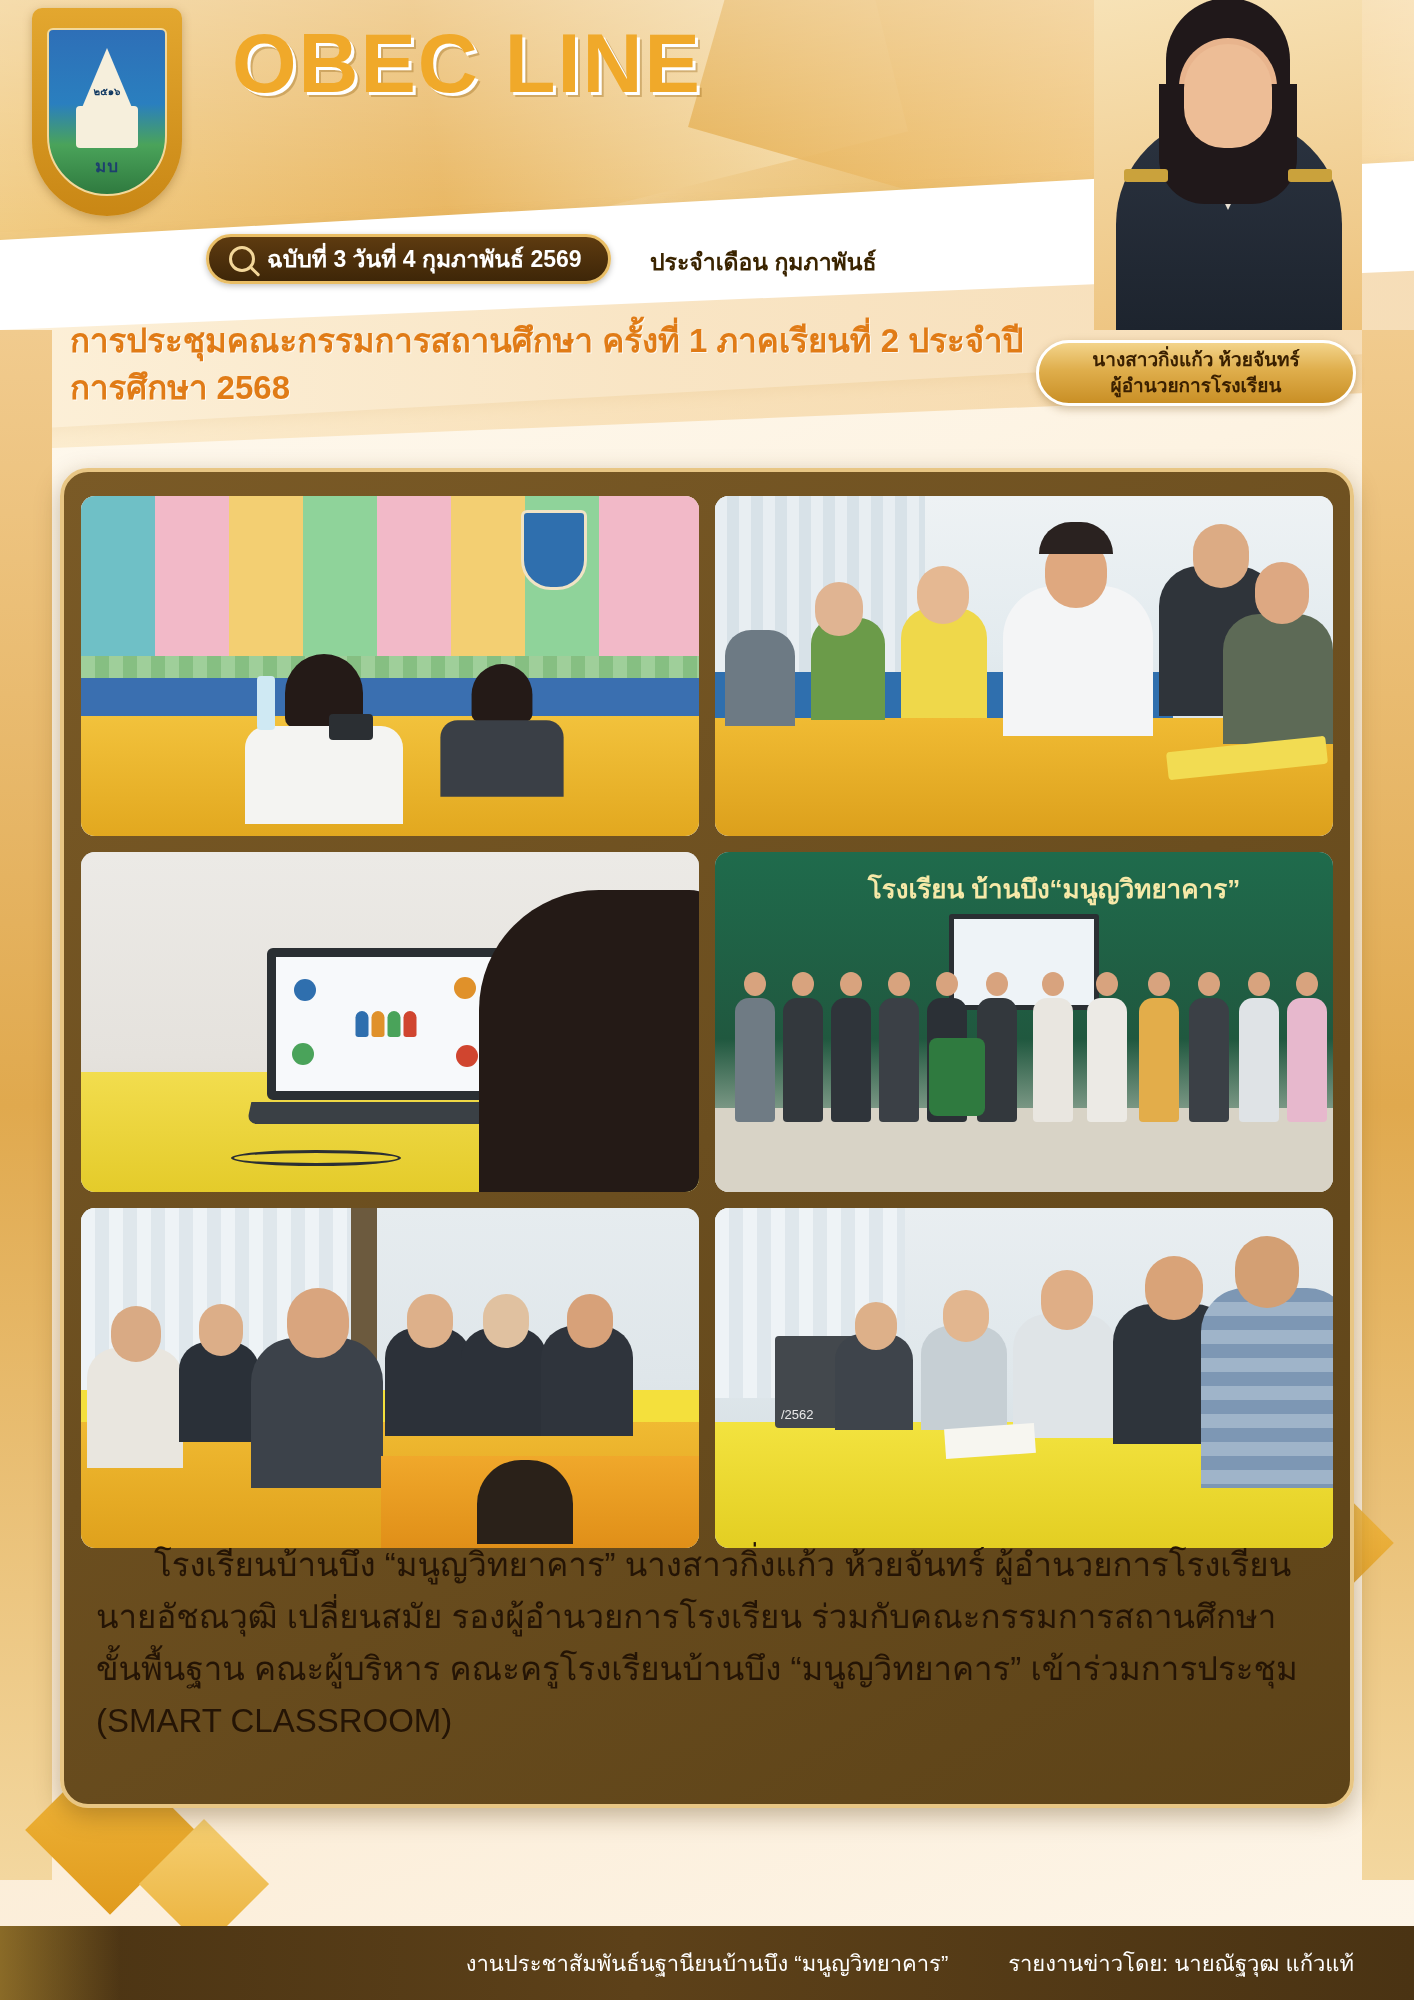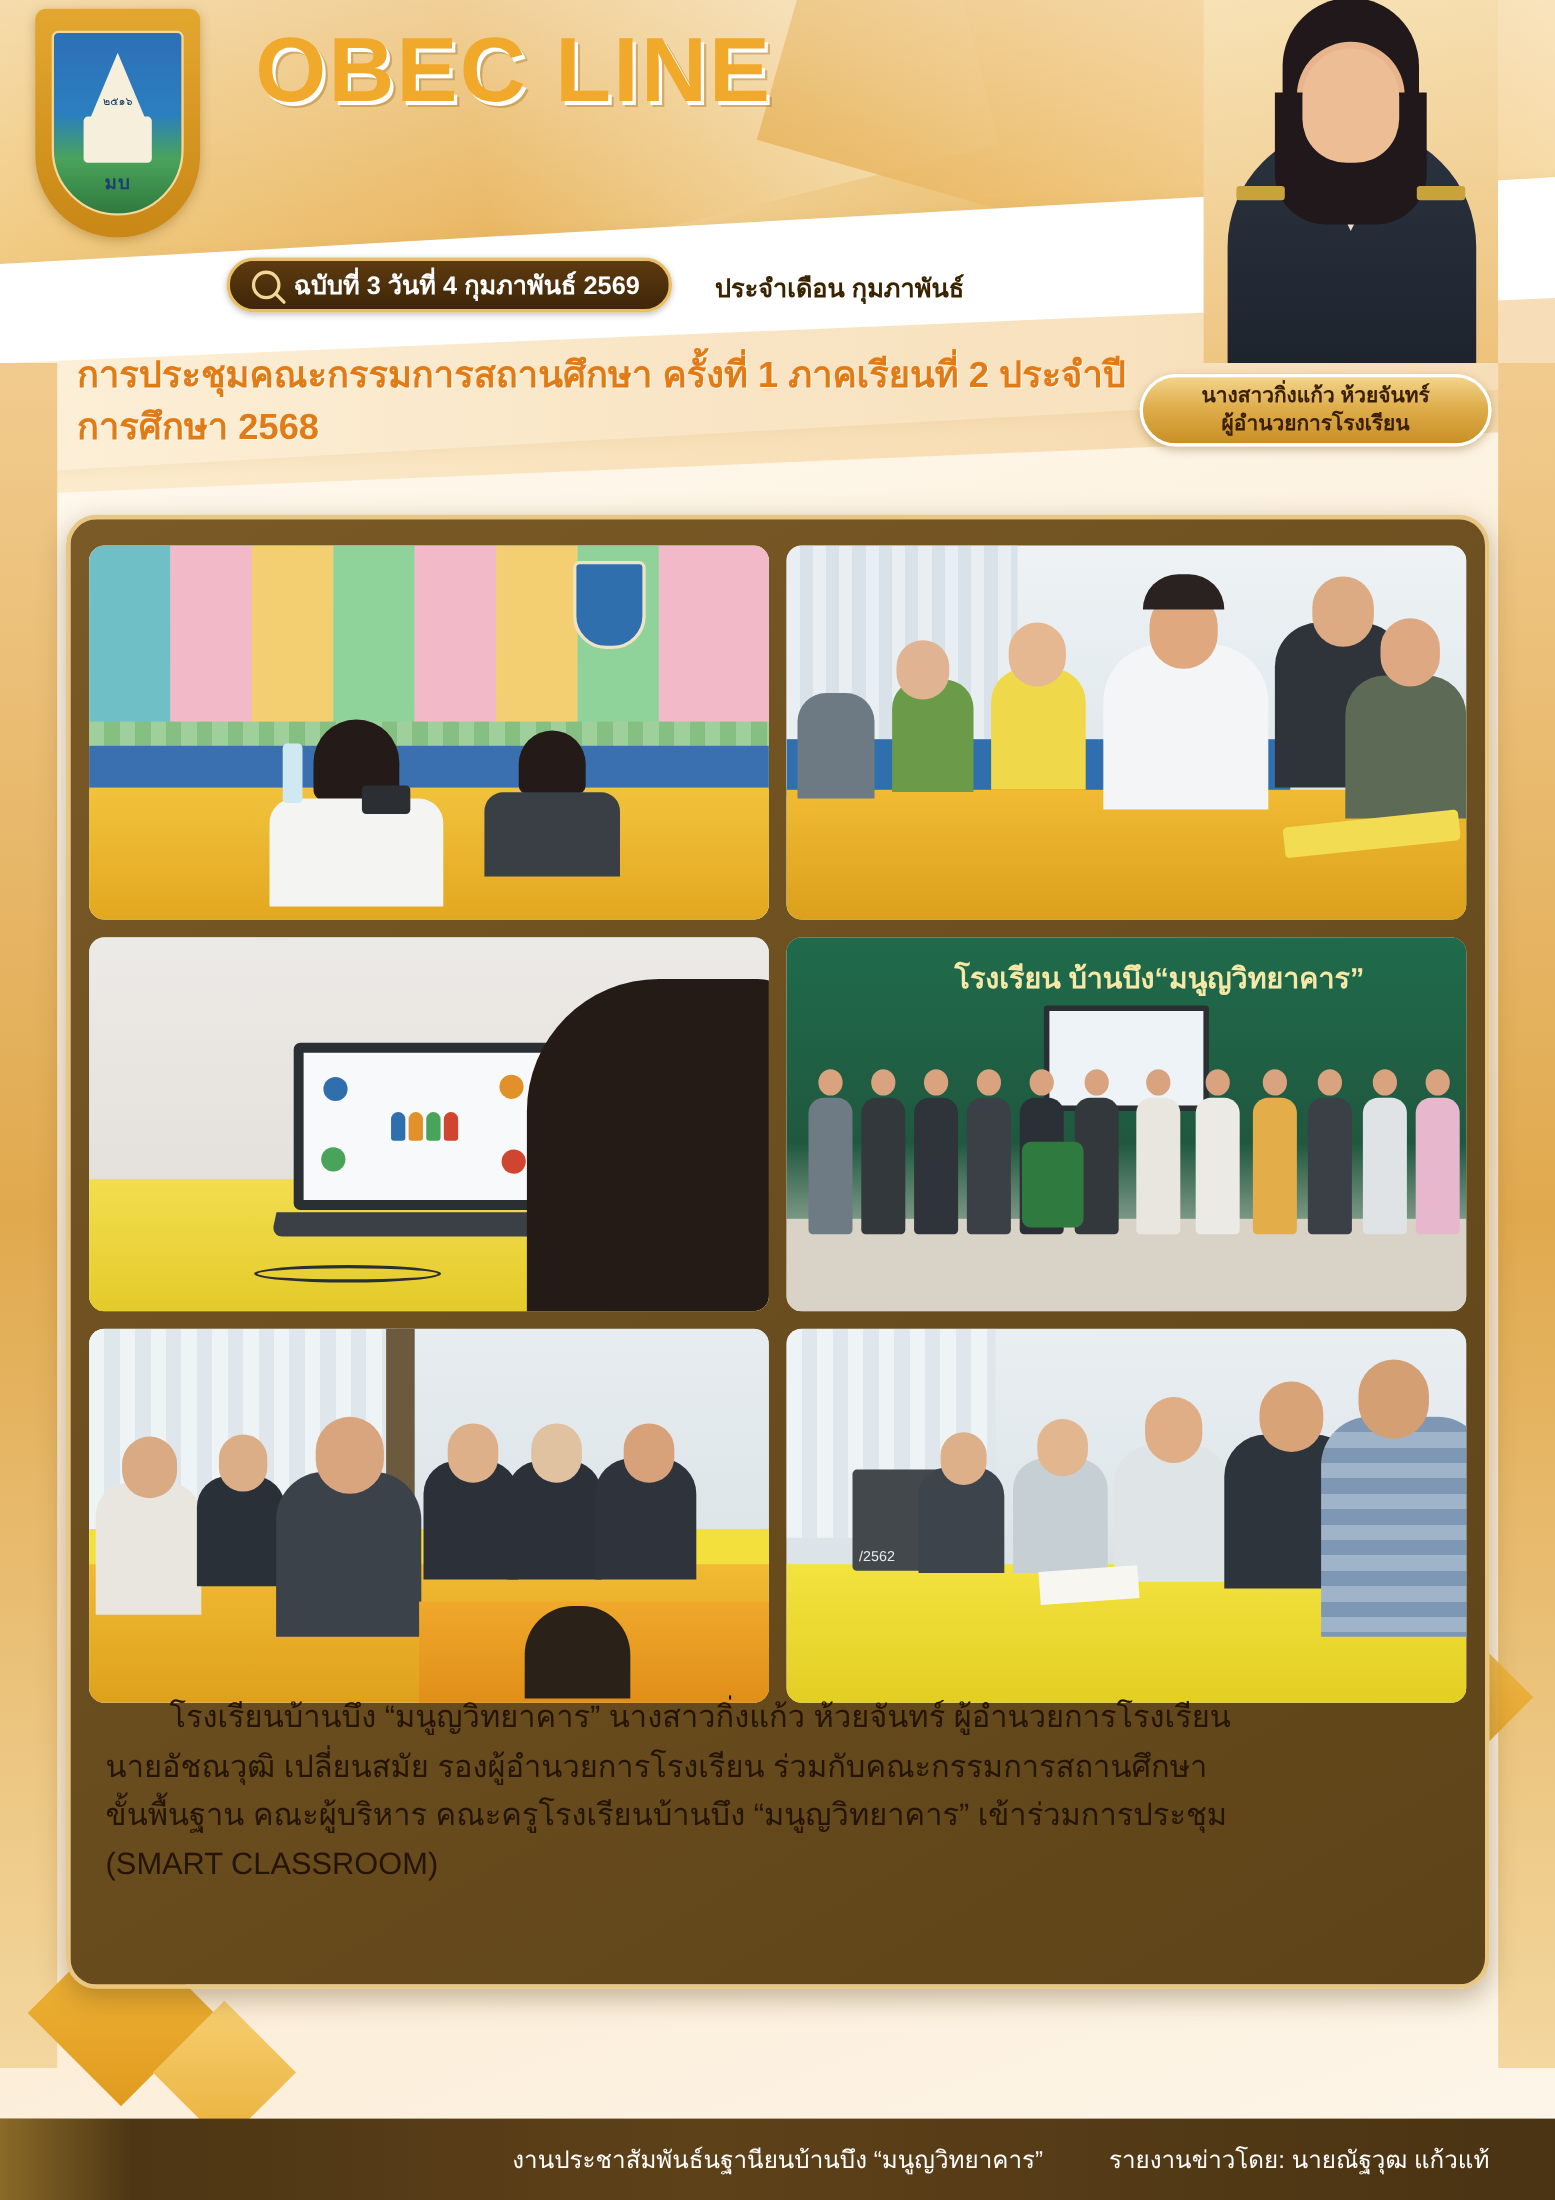--- a/index.html
+++ b/index.html
@@ -123,21 +123,21 @@
     position: absolute; left: 0; right: 0; top: 122px;
     text-align: center;
     color: #1d3f6e;
     font-size: 17px; font-weight: bold;
     letter-spacing: 1px;
   }
   .crest-year {
     position: absolute; left: 0; right: 0; top: 54px;
     text-align: center;
     color: #123a63;
-    font-size: 10px; font-weight: normal;
+    font-size: 10px; font-weight: bold;
   }
 
   .title-block { position: absolute; left: 232px; top: 22px; }
   .obec-title {
     font-size: 83px;
     font-weight: bold;
     letter-spacing: 2px;
     color: #f0a92a;
     text-shadow:
       3px 3px 0 #ffffff,
@@ -373,21 +373,21 @@
   
   .p6-wall { position: absolute; inset: 0; background: linear-gradient(180deg,#e9eef1 0%,#dfe7eb 50%,#cdd7dd 100%); }
   .p6-table { position: absolute; left: 0; right: 0; bottom: 0; height: 126px; background: linear-gradient(180deg,#f3e33f,#e3ce22); }
   .p6-box { position: absolute; left: 60px; bottom: 120px; width: 120px; height: 92px; background: #43484d; border-radius: 4px; color: #e9e9e9; font-size: 13px; display:flex; align-items:flex-end; padding: 6px; }
 
   
   .body-text {
     position: absolute;
     left: 96px; top: 1540px;
     width: 1222px;
-    font-size: 28px;
+    font-size: 33px;
     line-height: 1.52;
     color: #241405;
     text-align: left;
   }
   .body-text p { margin-bottom: 2px; }
   .body-text .indent { text-indent: 58px; }
 
   
   .footer {
     position: absolute;

